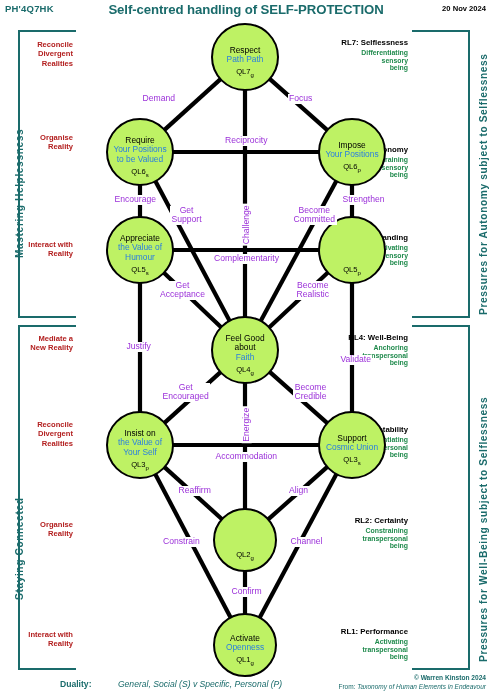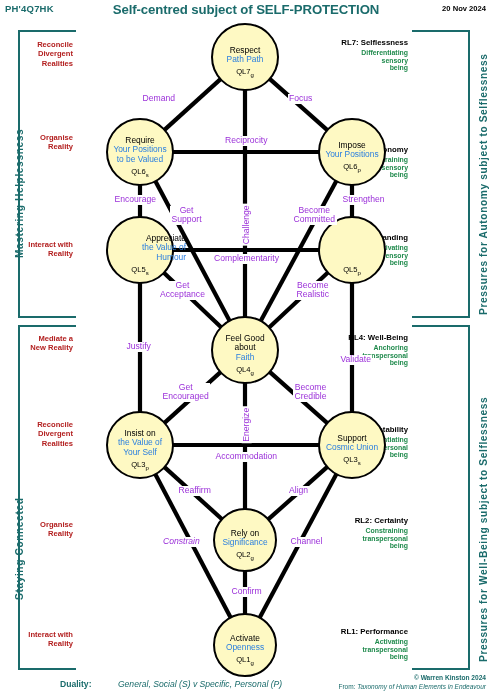--- a/index.html
+++ b/index.html
@@ -60,21 +60,21 @@
   }
 
   
   #diagram{position:absolute;left:0;top:0;width:492px;height:700px;}
   svg{position:absolute;left:0;top:0;}
 
   .node{
     position:absolute;
     border:2.1px solid #000;
     border-radius:50%;
-    background:#fef9c3;
+    background:#bef264;
     box-sizing:border-box;
     text-align:center;
   }
   .node .nm{
     position:absolute;left:-14px;right:-14px;
     font-size:8.4px;line-height:9.4px;color:#000;
   }
   .node .nm .b{color:#2a7fe0;}
   .node .code{
     position:absolute;left:0;right:0;
@@ -109,21 +109,21 @@
     font-size:6.5px;color:#1a6b6b;
   }
   #source i{font-style:italic;}
 </style>
 </head>
 <body>
 
 <div class="root">
 
   <div id="doc-code">PH'4Q7HK</div>
-  <div id="page-title">Self-centred subject of SELF-PROTECTION</div>
+  <div id="page-title">Self-centred handling of SELF-PROTECTION</div>
   <div id="doc-date">20 Nov 2024</div>
 
   <div class="bracket left" style="left:18px;top:30px;width:58px;height:288px;"></div>
   <div class="bracket left" style="left:18px;top:325px;width:58px;height:345px;"></div>
 
   <div class="vcap lft" style="left:14px;top:258px;">Mastering  Helplessness</div>
   <div class="vcap lft" style="left:14px;top:600px;">Staying  Connected</div>
 
   <div class="lred" style="left:3px;top:40px;">Reconcile<br>Divergent<br>Realities</div>
   <div class="lred" style="left:3px;top:133px;">Organise<br>Reality</div>
@@ -185,40 +185,39 @@
       </div>
       <div class="node" style="left: 106px; top: 118px; width: 68px; height: 68px;">
         <div class="nm" style="top: 15.9px;"><span>Require</span><br><span class="b">Your Positions</span><br><span class="b">to be Valued</span></div>
         <div class="code" style="top: 46.6px;">QL6<sub>s</sub></div>
       </div>
       <div class="node" style="left: 318px; top: 118px; width: 68px; height: 68px;">
         <div class="nm" style="top: 20.6px;"><span>Impose</span><br><span class="b">Your Positions</span></div>
         <div class="code" style="top: 41.9px;">QL6<sub>p</sub></div>
       </div>
       <div class="node" style="left: 106px; top: 216px; width: 68px; height: 68px;">
-        <div class="nm" style="top: 15.9px; text-align: right;"><span>Appreciate</span><br><span class="b">the Value of</span><br><span class="b">Humour</span></div>
+        <div class="nm" style="top: 15.9px;"><span>Appreciate</span><br><span class="b">the Value of</span><br><span class="b">Humour</span></div>
         <div class="code" style="top: 46.6px;">QL5<sub>s</sub></div>
       </div>
       <div class="node" style="left: 318px; top: 216px; width: 68px; height: 68px;">
         <div class="code" style="top: 46.6px;">QL5<sub>p</sub></div>
       </div>
       <div class="node" style="left: 211px; top: 316px; width: 68px; height: 68px;">
         <div class="nm" style="top: 15.9px;"><span>Feel Good</span><br><span>about</span><br><span class="b">Faith</span></div>
         <div class="code" style="top: 46.6px;">QL4<sub>g</sub></div>
       </div>
       <div class="node" style="left: 106px; top: 411px; width: 68px; height: 68px;">
         <div class="nm" style="top: 15.9px;"><span>Insist on</span><br><span class="b">the Value of</span><br><span class="b">Your Self</span></div>
         <div class="code" style="top: 46.6px;">QL3<sub>p</sub></div>
       </div>
       <div class="node" style="left: 318px; top: 411px; width: 68px; height: 68px;">
         <div class="nm" style="top: 20.6px;"><span>Support</span><br><span class="b">Cosmic Union</span></div>
         <div class="code" style="top: 41.9px;">QL3<sub>s</sub></div>
       </div>
       <div class="node" style="left: 213px; top: 508px; width: 64px; height: 64px;">
-        <div class="nm" style="top: 18.6px;"><span>Rely on</span><br><span class="b">Significance</span></div>
         <div class="code" style="top: 39.9px;">QL2<sub>g</sub></div>
       </div>
       <div class="node" style="left: 213px; top: 613px; width: 64px; height: 64px;">
         <div class="nm" style="top: 18.6px;"><span>Activate</span><br><span class="b">Openness</span></div>
         <div class="code" style="top: 39.9px;">QL1<sub>g</sub></div>
       </div>
       <div class="elab lbl-bg" style="left: 141px; top: 94px; visibility: visible; padding: 0px 1.5px;">Demand</div>
       <div class="elab lbl-bg" style="left: 287.5px; top: 94px; visibility: visible; padding: 0px 1.5px;">Focus</div>
       <div class="elab lbl-bg" style="left: 223.5px; top: 136px; visibility: visible; padding: 0px 1.5px;">Reciprocity</div>
       <div class="elab lbl-bg vert" style="left: 225.5px; top: 220px; visibility: visible; padding: 0px 1.5px;">Challenge</div>
@@ -230,21 +229,21 @@
       <div class="elab lbl-bg" style="left: 158.5px; top: 280.5px; visibility: visible; padding: 0px 1.5px;">Get<br>Acceptance</div>
       <div class="elab lbl-bg" style="left: 295px; top: 280.5px; visibility: visible; padding: 0px 1.5px;">Become<br>Realistic</div>
       <div class="elab lbl-bg" style="left: 125px; top: 342px; visibility: visible; padding: 0px 1.5px;">Justify</div>
       <div class="elab lbl-bg" style="left: 339px; top: 355px; visibility: visible; padding: 0px 1.5px;">Validate</div>
       <div class="elab lbl-bg" style="left: 161px; top: 382.5px; visibility: visible; padding: 0px 1.5px;">Get<br>Encouraged</div>
       <div class="elab lbl-bg" style="left: 293px; top: 382.5px; visibility: visible; padding: 0px 1.5px;">Become<br>Credible</div>
       <div class="elab lbl-bg vert" style="left: 228px; top: 420px; visibility: visible; padding: 0px 1.5px;">Energize</div>
       <div class="elab lbl-bg" style="left: 214px; top: 452px; visibility: visible; padding: 0px 1.5px;">Accommodation</div>
       <div class="elab lbl-bg" style="left: 177px; top: 486px; visibility: visible; padding: 0px 1.5px;">Reaffirm</div>
       <div class="elab lbl-bg" style="left: 287.5px; top: 486px; visibility: visible; padding: 0px 1.5px;">Align</div>
-      <div class="elab lbl-bg" style="left: 161.5px; top: 537px; visibility: visible; padding: 0px 1.5px; font-style: italic;">Constrain</div>
+      <div class="elab lbl-bg" style="left: 161.5px; top: 537px; visibility: visible; padding: 0px 1.5px;">Constrain</div>
       <div class="elab lbl-bg" style="left: 289px; top: 537px; visibility: visible; padding: 0px 1.5px;">Channel</div>
       <div class="elab lbl-bg" style="left: 230px; top: 587px; visibility: visible; padding: 0px 1.5px;">Confirm</div>
     </div>
 
   <div id="duality">
     <b>Duality:</b>
     <i style="margin-left:24px;">General, Social (S)  v  Specific, Personal (P)</i>
   </div>
   <div id="copyright">© Warren Kinston  2024</div>
   <div id="source">

